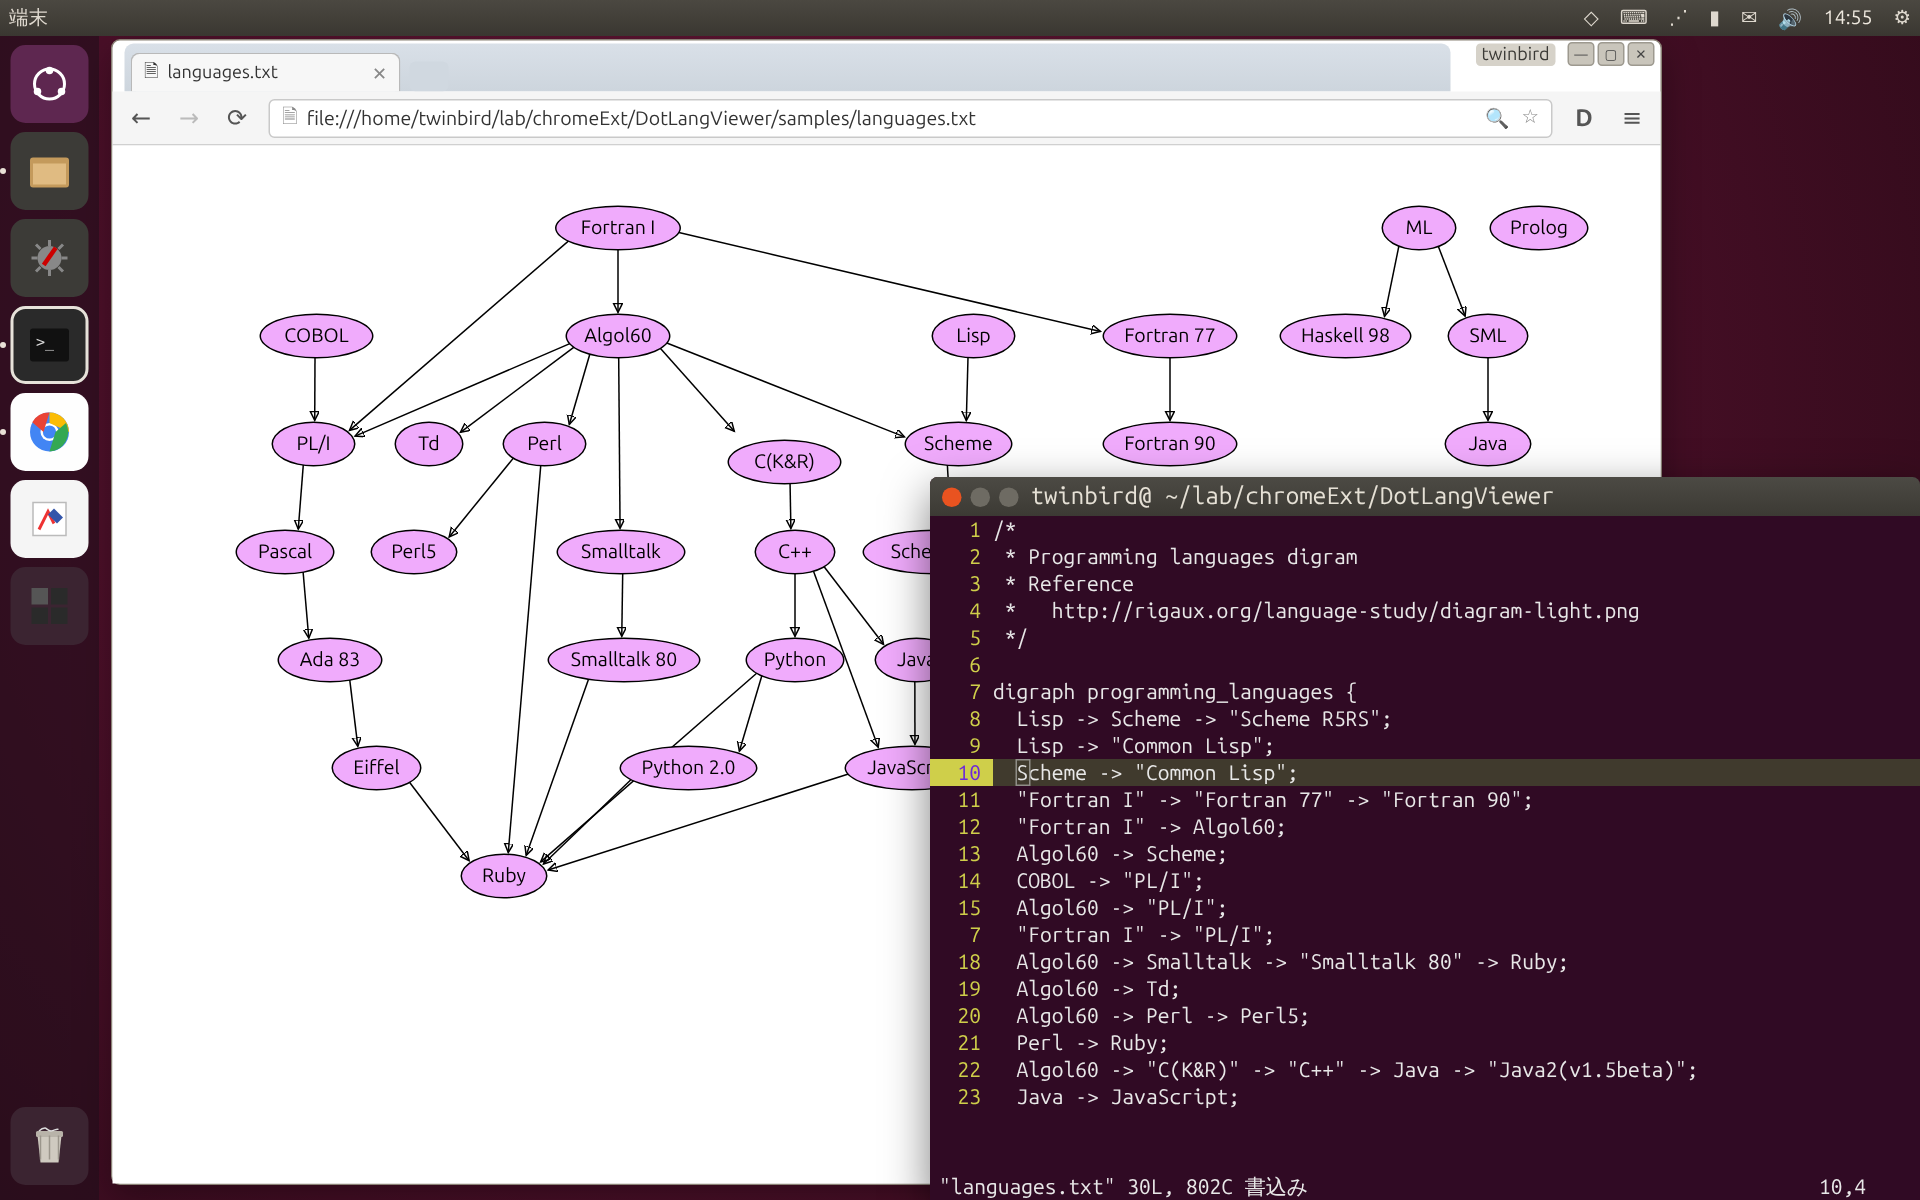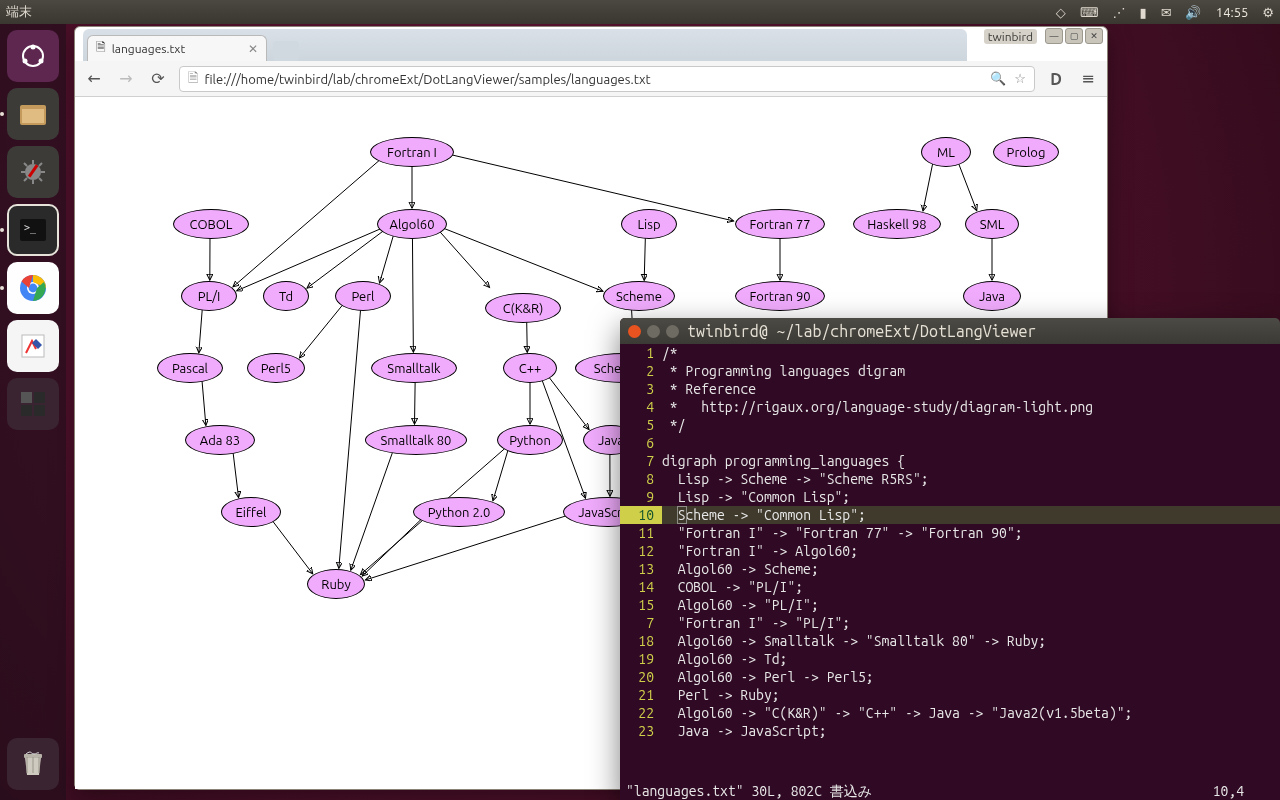--- a/index.html
+++ b/index.html
@@ -57,21 +57,21 @@
   .tbuttons { display: flex; gap: 6px; }
   .tbuttons span { width: 13px; height: 13px; border-radius: 50%; display: inline-block; }
   .tclose { background: #e95320; }
   .tmin { background: #6e6b63; }
   .tmax { background: #6e6b63; }
   .term-body { position: absolute; top: 26px; left: 0; right: 0; bottom: 0; background: #300a24; font-size: 14px; line-height: 18px; padding: 0; overflow: hidden; }
   .term-line { display: flex; white-space: pre; }
   .gutter { width: 42px; text-align: right; padding-right: 8px; color: #cfcf4a; background: #300a24; }
   .code { color: #e8e8e8; }
   .term-line.hl { background: #403a2d; }
-  .term-line.hl .gutter { color: #14532d; background: #cfcf4a; }
+  .term-line.hl .gutter { color: #6d28d9; background: #cfcf4a; }
   .cursor-cell { outline: 1px solid #8f8d87; }
   .status { position: absolute; left: 0; right: 0; bottom: 0; padding: 0 6px; color: #e8e8e8; display: flex; }
   .status .pos { margin-left: auto; padding-right: 30px; }
 </style>
 </head>
 <body>
 
 <div class="menubar">
   <span class="title">端末</span>
   <span class="spacer"></span>

